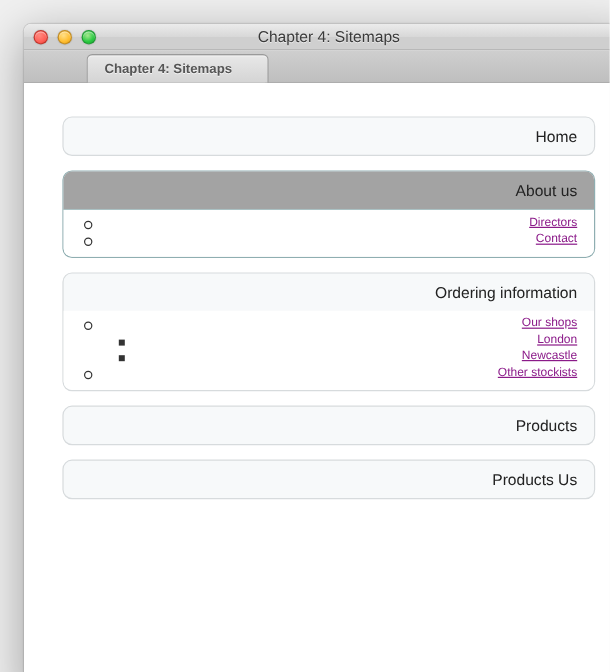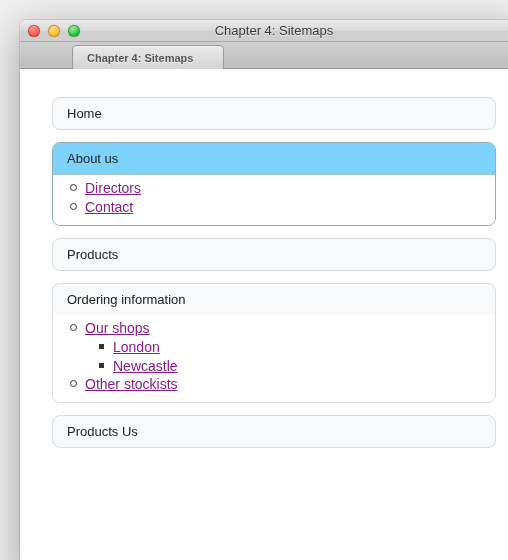--- a/index.html
+++ b/index.html
@@ -80,45 +80,46 @@
       flex: 1;
       background: #fff;
       padding: 28px 32px;
       overflow: auto;
     }
     .card {
       border: 1px solid #d7dbdd;
       border-radius: 8px;
       background: #f7f9fa;
       margin-bottom: 12px;
+      text-align: right;
     }
     .card-header {
       padding: 8px 14px;
       font-size: 13px;
       color: #222;
     }
     .card.selected {
       border: 1px solid #8faeb1;
     }
     .card.selected .card-header {
-      background: #7dd3fc;
+      background: #a3a3a3;
       border-radius: 7px 7px 0 0;
       border-bottom: 1px solid #aac1c3;
     }
     .card-body {
       background: #ffffff;
       border-radius: 0 0 7px 7px;
       padding: 4px 14px 8px 14px;
     }
     .card ul {
       list-style: none;
       padding-left: 18px;
     }
     .card ul li {
-      font-size: 14px;
+      font-size: 10px;
       line-height: 1.35;
       position: relative;
     }
     .card ul.level1 > li::before {
       content: "○";
       position: absolute;
       left: -16px;
       font-size: 8px;
       top: 4px;
       color: #333;
@@ -174,41 +175,41 @@
     </div>
 
     <div class="card selected">
       <div class="card-header">About us</div>
       <div class="card-body">
         <ul class="level1">
           <li class="circle"><a href="#">Directors</a></li>
           <li class="circle"><a href="#">Contact</a></li>
         </ul>
       </div>
-    </div>
-
-    <div class="card">
-      <div class="card-header">Products</div>
     </div>
 
     <div class="card">
       <div class="card-header">Ordering information</div>
       <div class="card-body">
         <ul class="level1">
           <li class="circle">
             <a href="#">Our shops</a>
             <ul class="level2">
               <li><a href="#">London</a></li>
               <li><a href="#">Newcastle</a></li>
             </ul>
           </li>
           <li class="circle"><a href="#">Other stockists</a></li>
         </ul>
       </div>
     </div>
 
     <div class="card">
+      <div class="card-header">Products</div>
+    </div>
+
+    <div class="card">
       <div class="card-header">Products Us</div>
     </div>
 
   </div>
 
 </div>
 
 </body></html>

